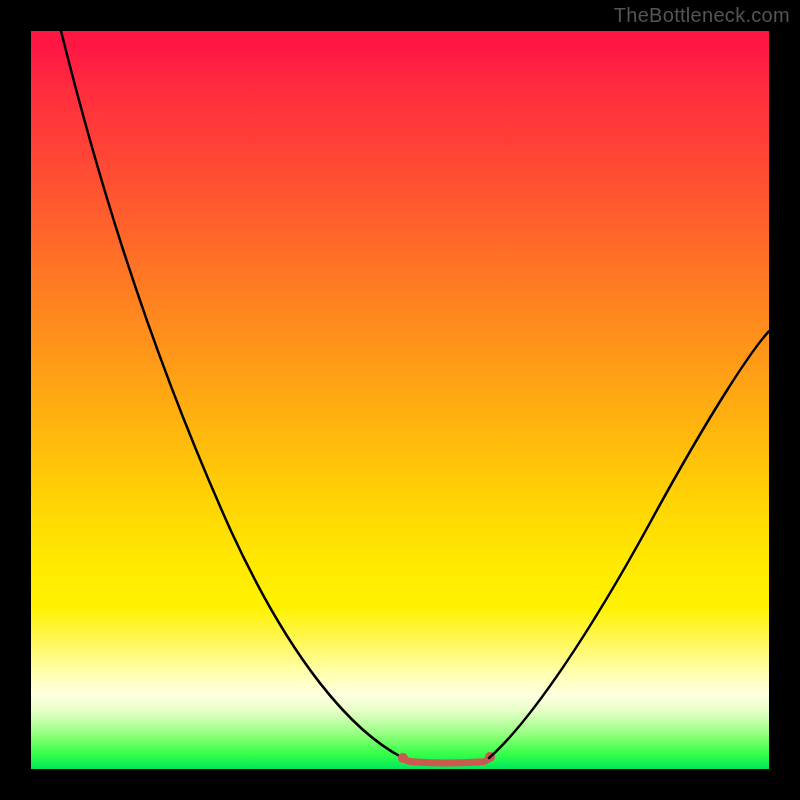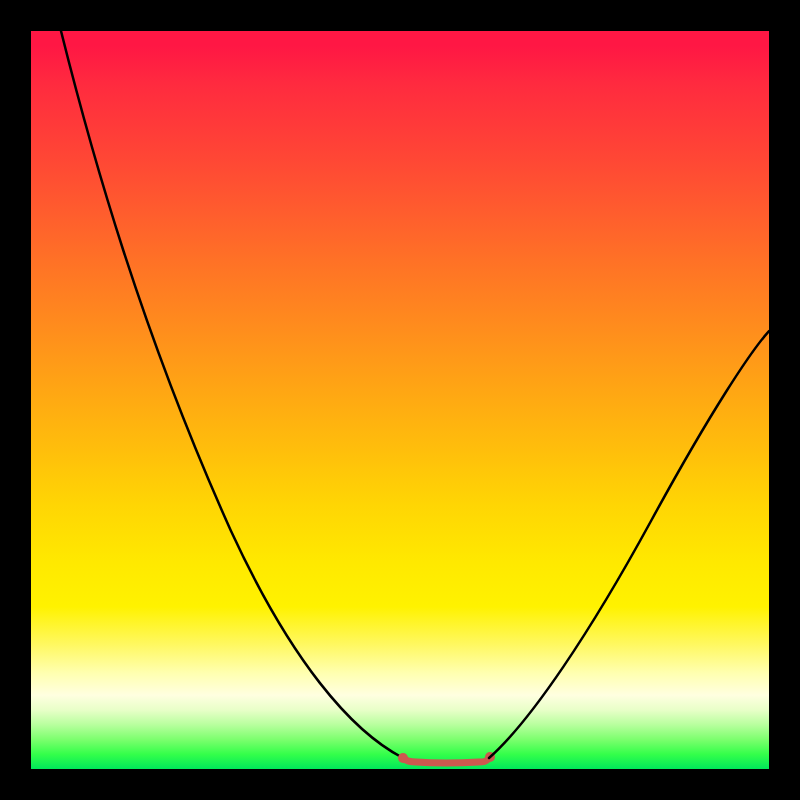--- a/index.html
+++ b/index.html
@@ -66,20 +66,21 @@
     inset: 0;
     width: 100%;
     height: 100%;
   }
 </style>
 </head>
 <body>
 
 <div class="frame">
 
+  <div class="watermark">TheBottleneck.com</div>
 
   <div class="plot-area">
     <div class="gradient-bg"></div>
 
     <svg class="curves" viewBox="0 0 738 738" preserveAspectRatio="none">
 
       <path d="M 30 0
                C 60 120, 110 300, 200 500
                C 260 630, 320 700, 372 727" fill="none" stroke="#000" stroke-width="2.5" stroke-linecap="round"></path>
 

